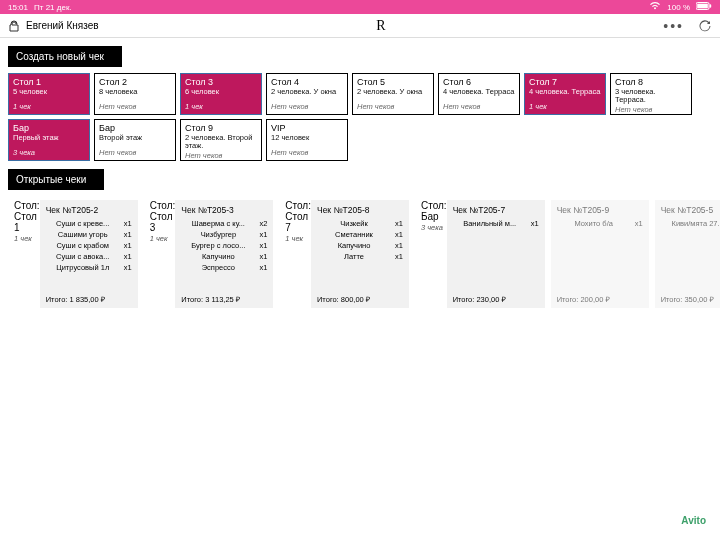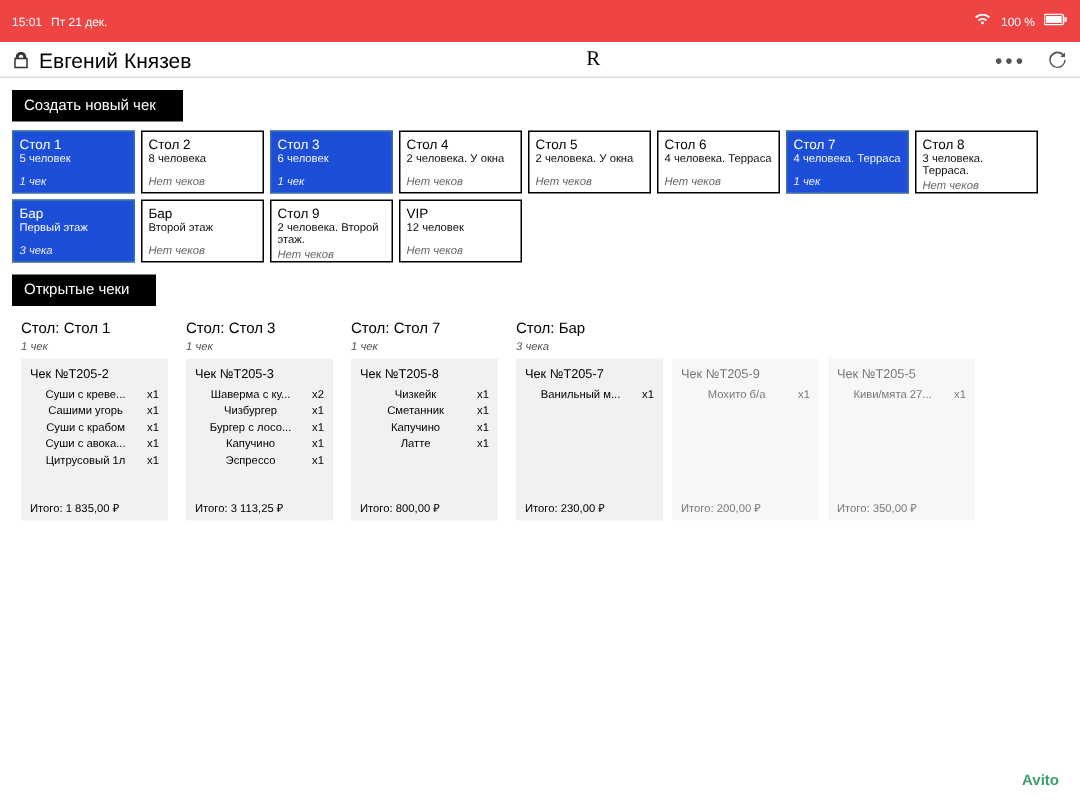--- a/index.html
+++ b/index.html
@@ -6,41 +6,41 @@
   body {
     font-family: -apple-system, "Helvetica Neue", Arial, sans-serif;
     background: #fff;
     width: 720px;
     height: 540px;
     overflow: hidden;
     font-size: 9px;
     color: #000;
   }
   .status-bar {
-    height: 28px;
-    background: #ef4444;
+    height: 14px;
+    background: #ec4899;
     color: #fff;
     display: flex;
     align-items: center;
     padding: 0 8px;
     font-size: 8px;
     gap: 6px;
   }
   .status-spacer { flex: 1; }
   .status-icon { display: inline-block; }
   .topbar {
     height: 24px;
     display: flex;
     align-items: center;
     padding: 0 8px;
     border-bottom: 1px solid #ddd;
     gap: 6px;
   }
   .lock-icon svg { display:block; }
-  .user-name { font-size: 14px; }
+  .user-name { font-size: 10px; }
   .topbar-spacer { flex: 1; }
   .r-logo {
     font-family: Georgia, serif;
     font-size: 14px;
     font-weight: 500;
   }
   .dots { font-size: 14px; letter-spacing:2px; margin-right:8px; color:#555;}
   .refresh svg { display:block; }
   .section-header {
     display: inline-block;
@@ -61,39 +61,39 @@
     width: 82px;
     height: 42px;
     border: 1px solid #000;
     padding: 3px 4px;
     display: flex;
     flex-direction: column;
     position: relative;
     cursor: pointer;
   }
   .table-card.selected {
-    background: #1d4ed8;
+    background: #be185d;
     border-color: #3b6ea5;
     color: #fff;
   }
   .tc-name { font-size: 9px; font-weight: 500; }
   .tc-desc { font-size: 7.5px; margin-top:1px; line-height:1.1; opacity:.95;}
   .tc-sub {
     font-size: 7.5px;
     margin-top: auto;
     font-style: italic;
     opacity: .9;
   }
   .table-card:not(.selected) .tc-sub { color:#555; }
   .open-checks-wrap {
     display: flex;
     gap: 12px;
     padding: 4px 8px 0 14px;
   }
-  .group { display:flex; flex-direction:column; }
+  .group { display:flex; flex-direction:row; }
   .group-head { margin-bottom:4px; }
   .group-title { font-size: 10px; font-weight:500; }
   .group-sub { font-size: 7.5px; font-style: italic; color:#555; margin-top:1px;}
   .checks-row { display:flex; gap:6px;border-radius:30px; }
   .check-card {
     width: 98px;
     background: #f1f1f1;
     padding: 5px 6px 4px 6px;
     display:flex;
     flex-direction: column;

